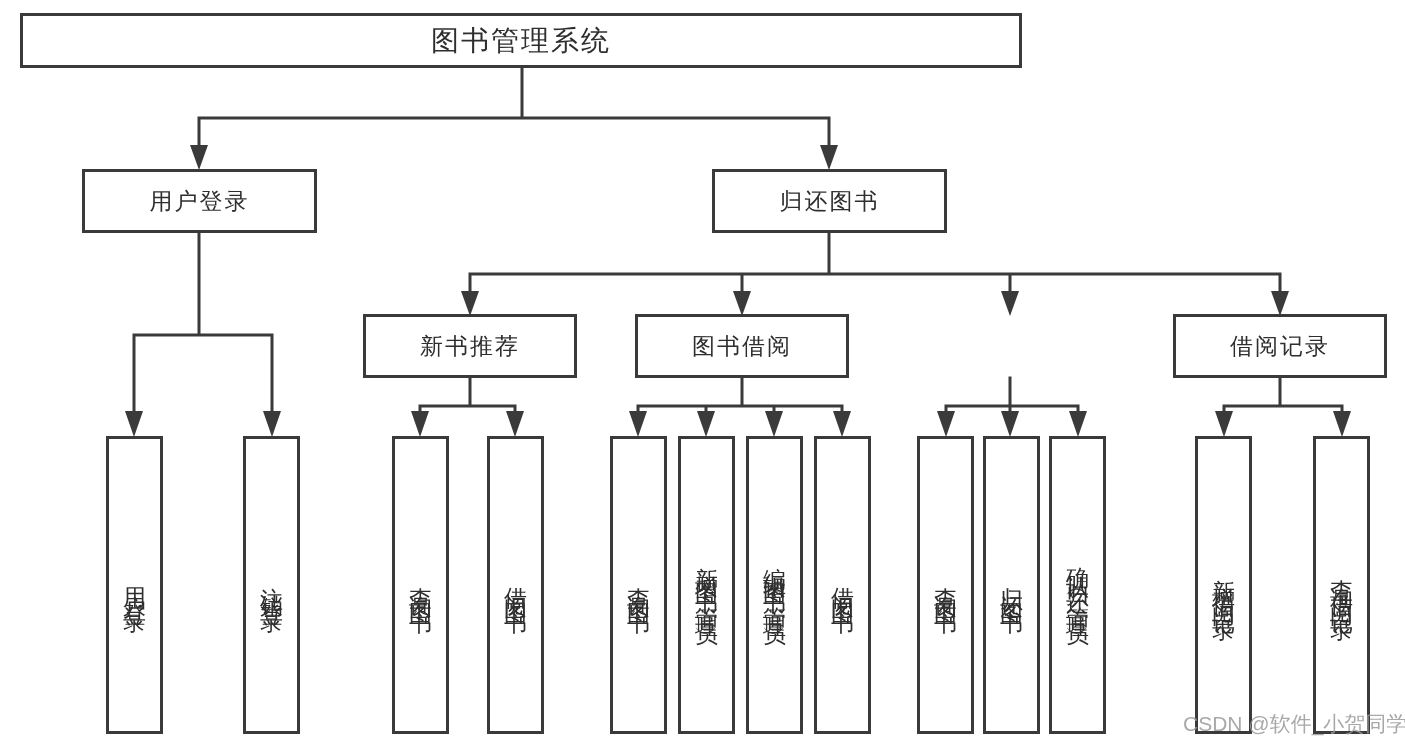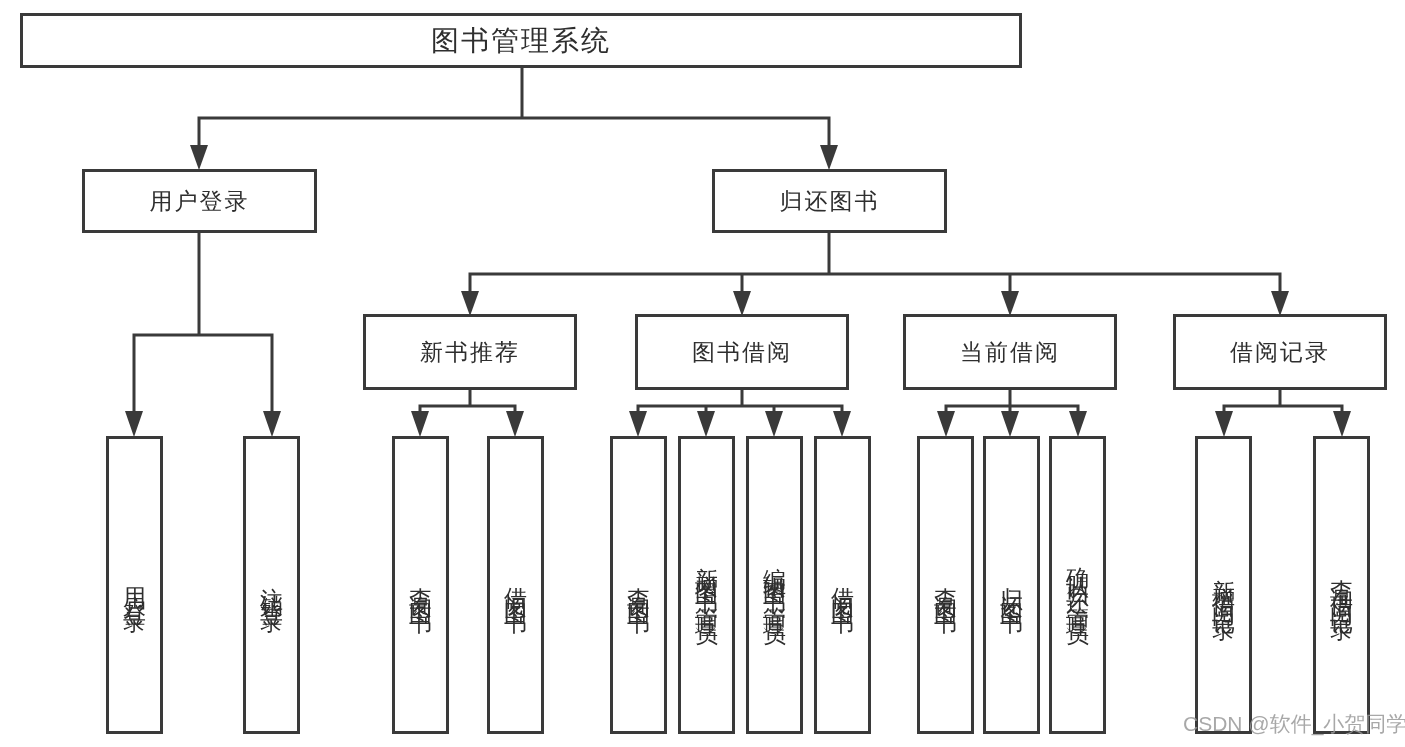--- a/index.html
+++ b/index.html
@@ -25,21 +25,21 @@
     display:flex;
     align-items:center;
     justify-content:center;
     color:var(--text);
     z-index:1;
   }
   .hbox{font-size:23px;letter-spacing:2px;}
   .root{left:20px;top:13px;width:1002px;height:55px;font-size:28px;}
   .l2a{left:82px;top:169px;width:235px;height:64px;}
   .l2b{left:712px;top:169px;width:235px;height:64px;}
-  .l3{top:314px;width:214px;height:76px;}
+  .l3{top:314px;width:214px;height:64px;}
   .l3a{left:363px;} .l3b{left:635px;text-align:right;} .l3c{left:903px;} .l3d{left:1173px;}
   .leaf{top:436px;width:57px;height:298px;}
   .leaf span{
     writing-mode:vertical-rl;
     text-orientation:mixed;
     font-size:23px;
     letter-spacing:8px;
     line-height:1;
     white-space:nowrap;
   }
@@ -130,23 +130,20 @@
   <div class="box hbox l2b">
     <span>归还图书</span>
   </div>
 
   <div class="box hbox l3 l3a">
     <span>新书推荐</span>
   </div>
   <div class="box hbox l3 l3b">
     <span>图书借阅</span>
   </div>
-  <div class="box hbox l3 l3c">
-    <span>当前借阅</span>
-  </div>
   <div class="box hbox l3 l3d">
     <span>借阅记录</span>
   </div>
 
   <div class="box leaf lf1">
     <span>用户登录</span>
   </div>
   <div class="box leaf lf2">
     <span>注销登录</span>
   </div>

